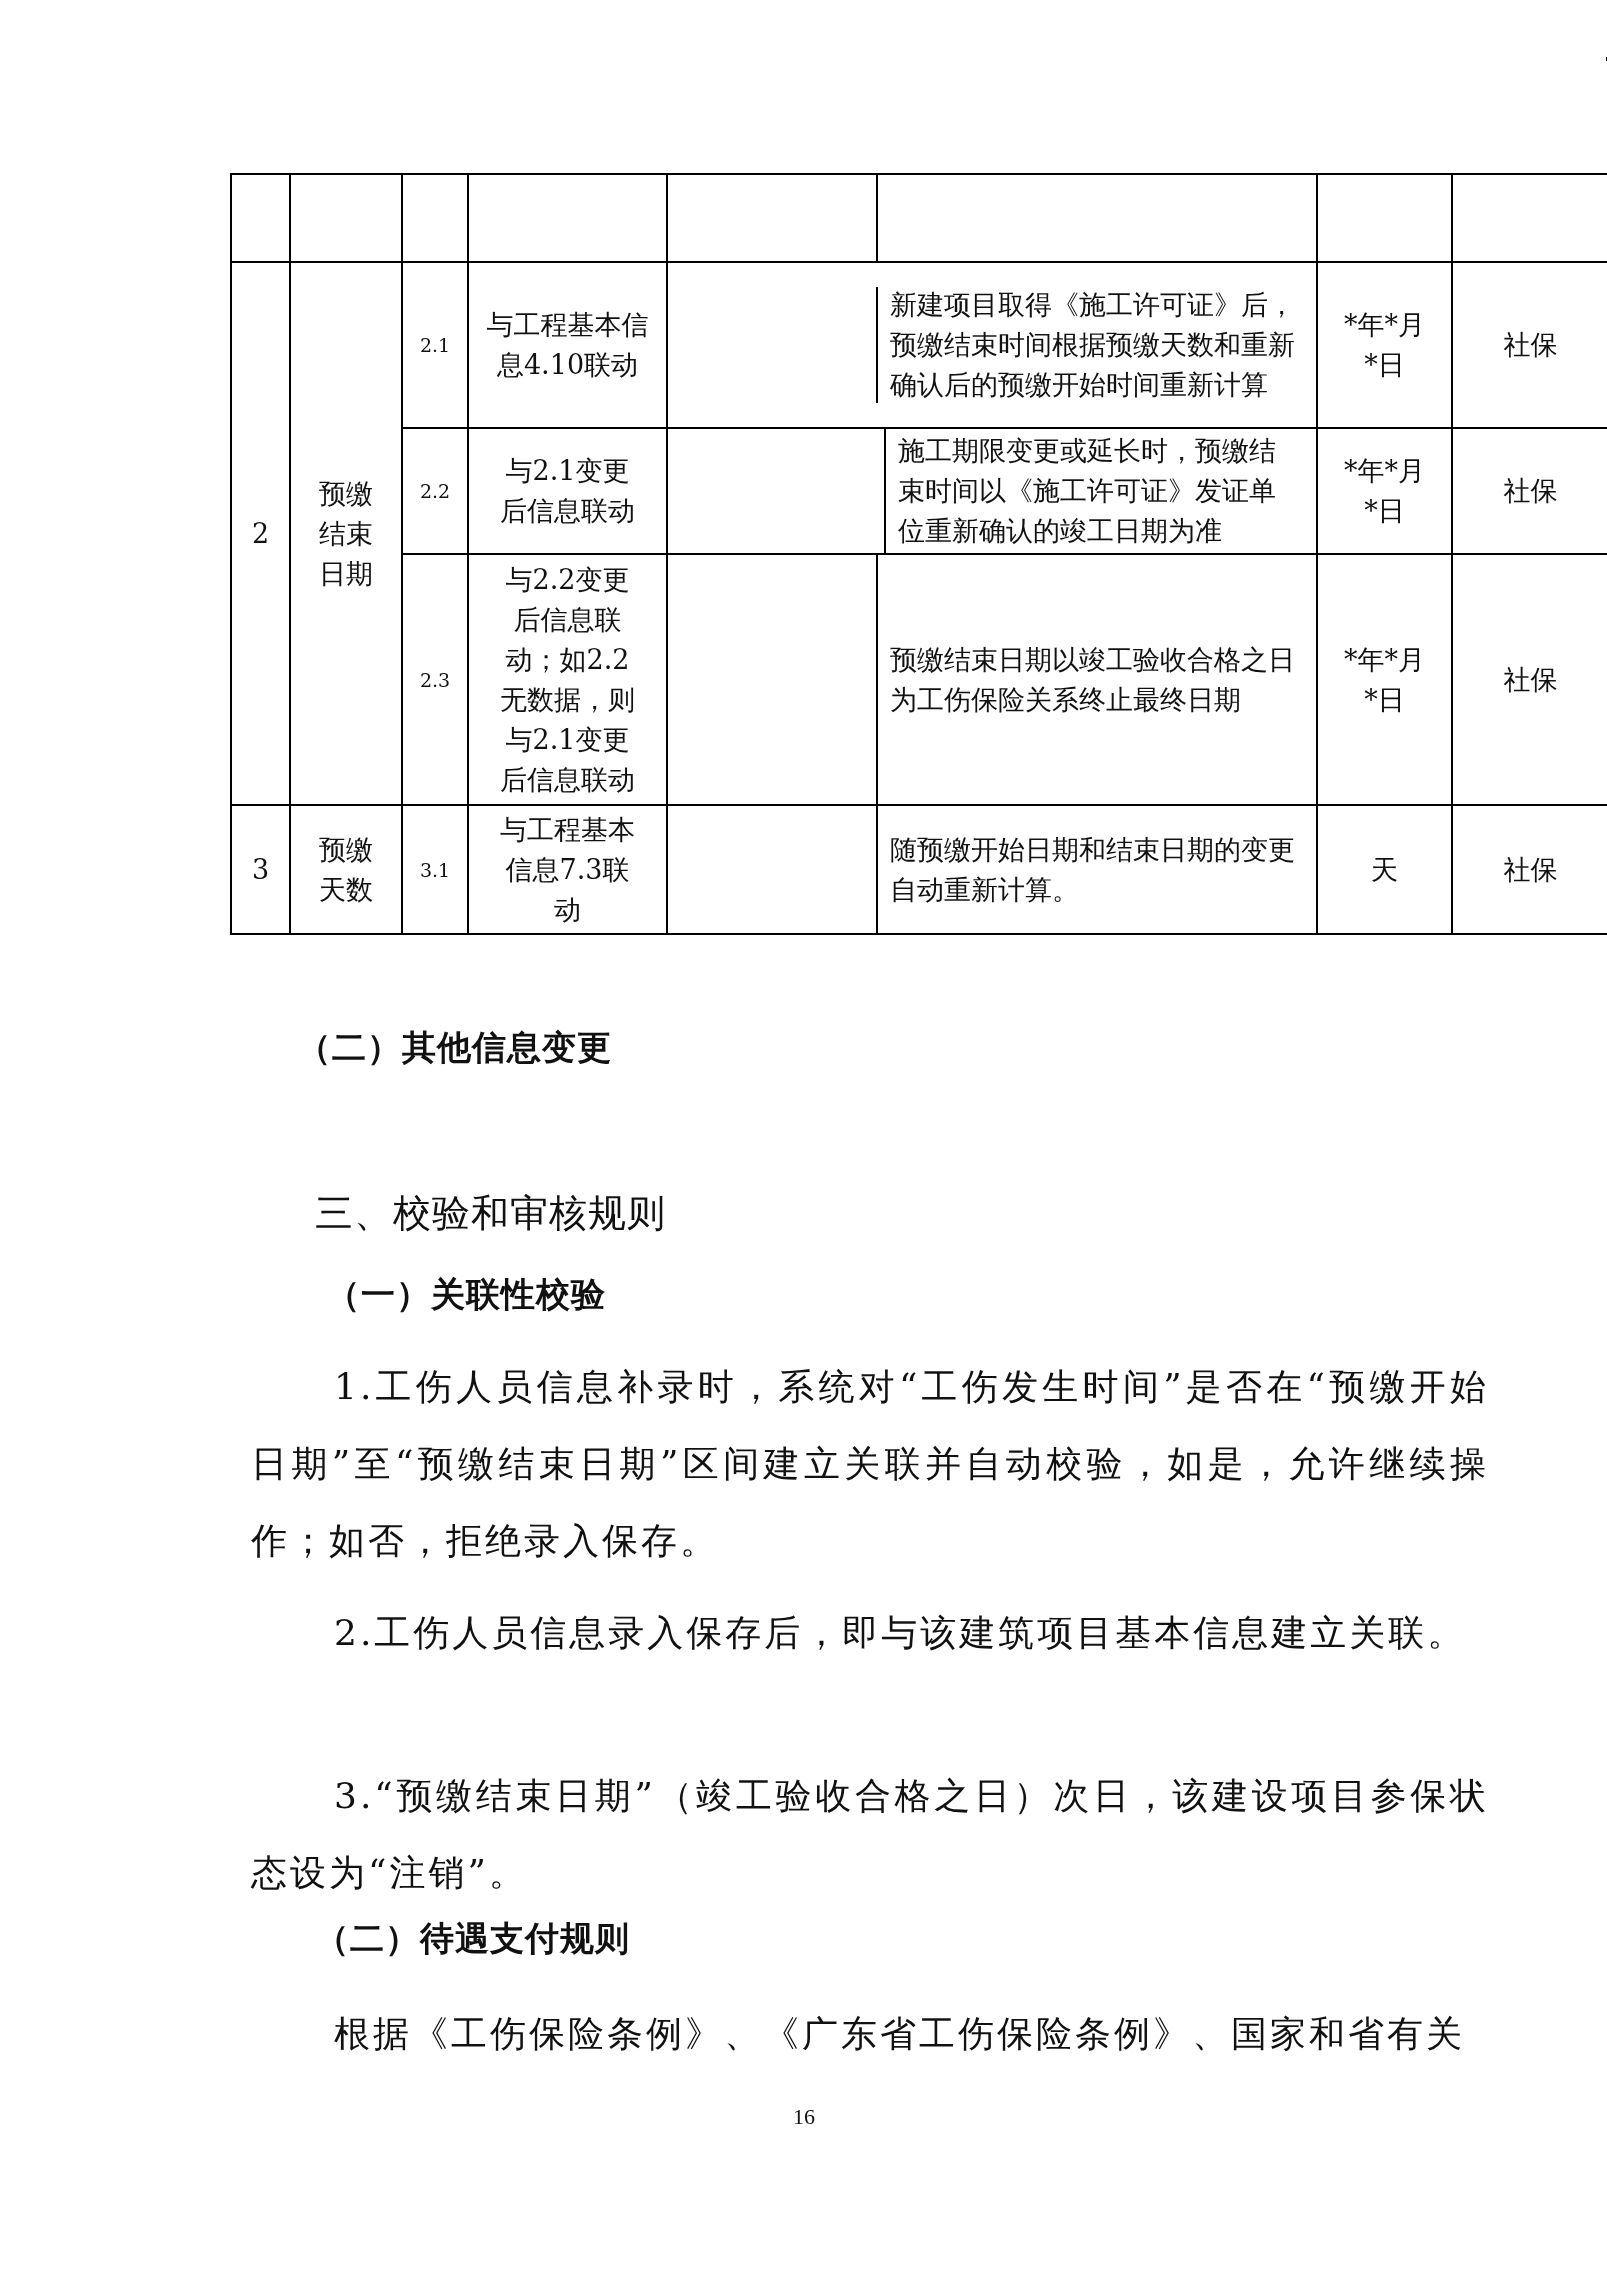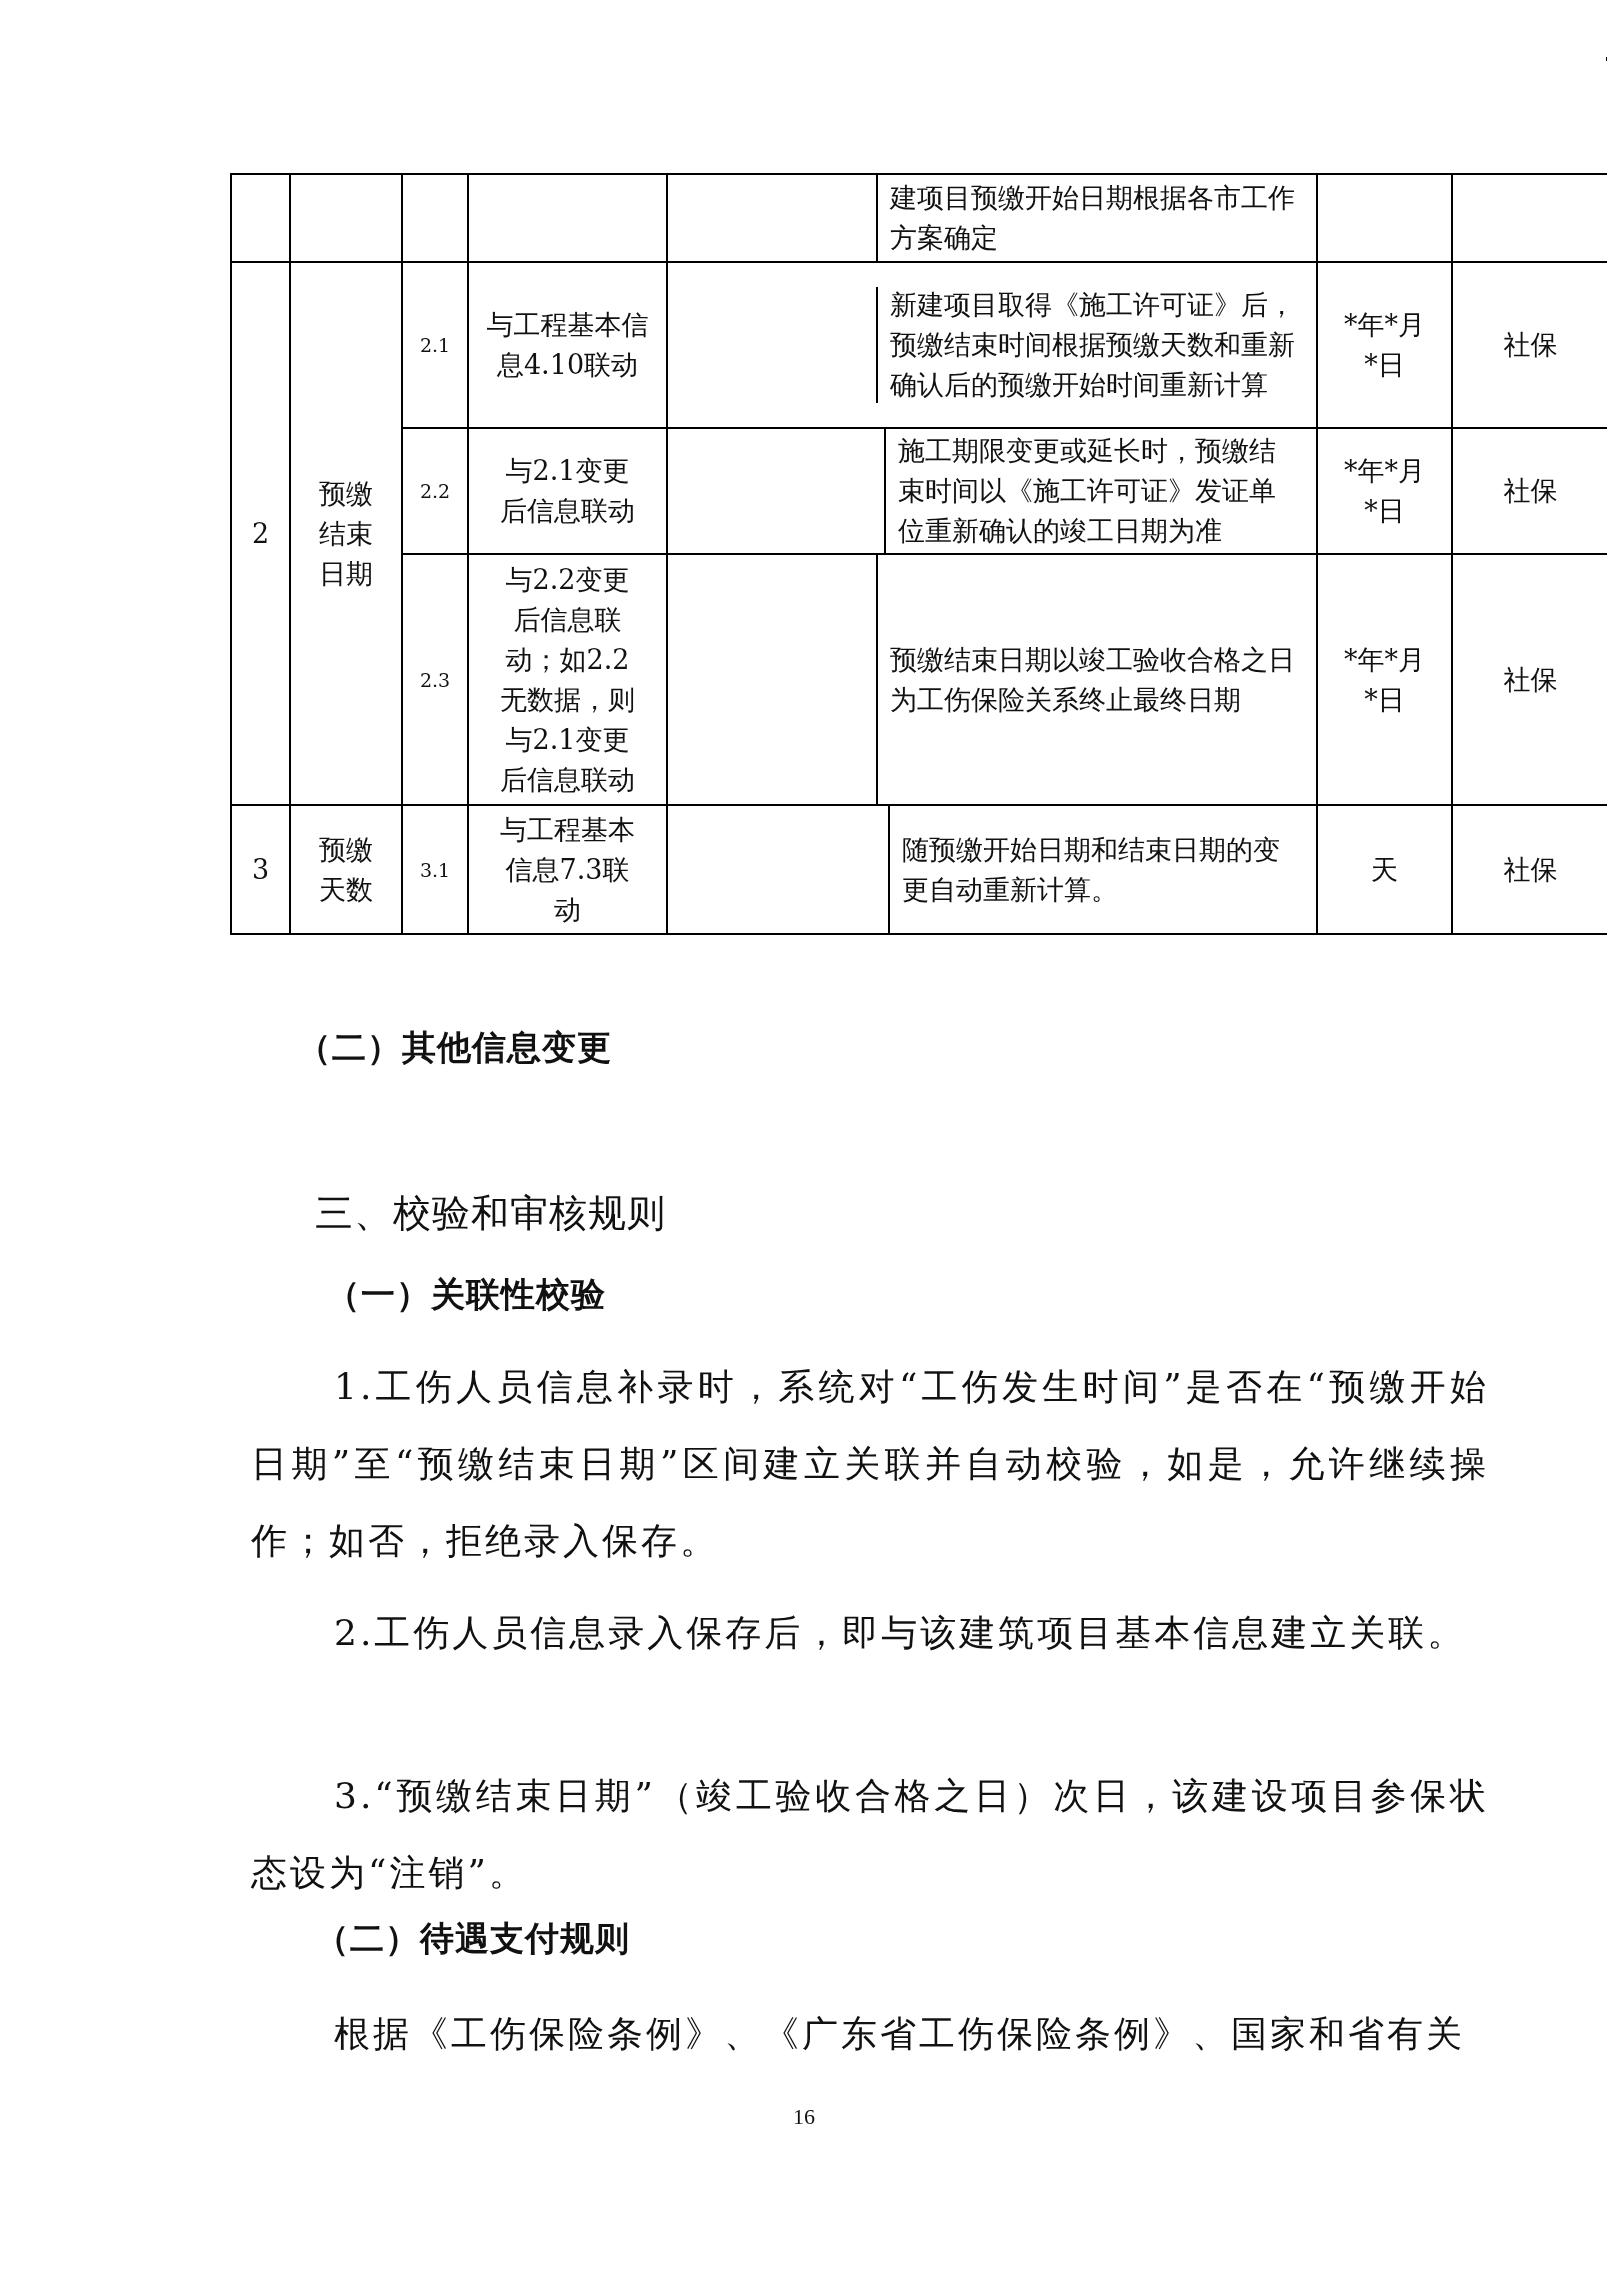--- a/index.html
+++ b/index.html
@@ -52,21 +52,20 @@
   </colgroup>
   <tbody>
       <tr style="height:86px">
     <td></td>
     <td></td>
     <td></td>
     <td></td>
     <td class="desc" style="padding-left:0">
       <div style="display:flex;height:86px">
         <div style="width:208px;border-right:2.5px solid #000"></div>
-        <div style="flex:1;padding:0 12px;display:flex;align-items:center">建项目预缴开始日期根据各市工作方案确定</div>
       </div>
     </td>
     <td></td>
     <td class="open-right"></td>
   </tr>
   <tr style="height:166px">
     <td rowspan="3">2</td>
     <td rowspan="3">
           <div style="width:63px;margin:0 auto;line-height:40px">预缴结束日期</div>
         </td>
@@ -117,21 +116,21 @@
   </tr>
   <tr style="height:127px">
     <td>3</td>
     <td>
           <div style="width:63px;margin:0 auto">预缴天数</div>
         </td>
     <td class="sub">3.1</td>
     <td>
           <div style="width:139px;margin:0 auto">与工程基本信息7.3联动</div>
         </td>
-    <td class="desc" style="padding-left:12px">
+    <td class="desc" style="padding-left:0">
       <div style="display:flex;height:127px">
         <div style="width:208px;border-right:2.5px solid #000"></div>
         <div style="flex:1;padding:0 12px;display:flex;align-items:center">随预缴开始日期和结束日期的变更自动重新计算。</div>
       </div>
     </td>
     <td>天</td>
     <td class="open-right">社保</td>
   </tr>
 </tbody>
   </table>

